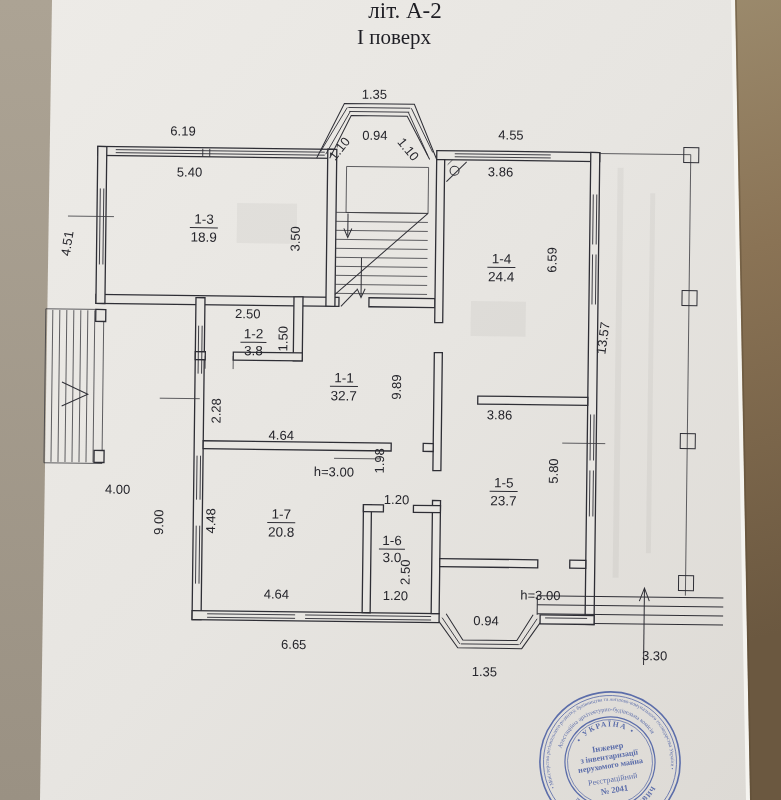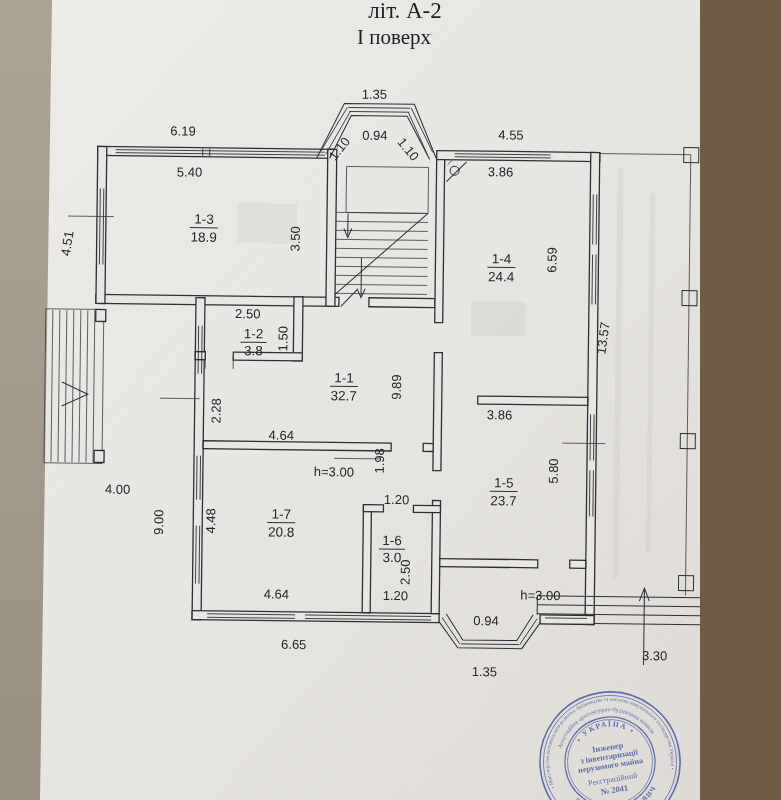--- a/index.html
+++ b/index.html
@@ -1,16 +1,16 @@
 <!DOCTYPE html>
 <html><head>
 <meta charset="utf-8">
 <style>
   html,body{margin:0;padding:0;background:#6f5c42;}
-  .stage{position:relative;width:700px;height:800px;overflow:hidden;}
+  .stage{position:relative;width:781px;height:800px;overflow:hidden;}
   svg{display:block;}
   .w{fill:#e8e6e2;stroke:#2e2e35;stroke-width:1.3;}
   .ln{stroke:#2e2e35;stroke-width:1;fill:none;}
   .thin{stroke:#3a3a40;stroke-width:.8;fill:none;}
   .wn{stroke:#2e2e35;stroke-width:.9;fill:none;}
   .dim{font-family:"Liberation Sans",sans-serif;font-size:13px;fill:#26262c;}
   .roomid{font-family:"Liberation Sans",sans-serif;font-size:13.5px;fill:#26262c;}
   .title{font-family:"Liberation Serif",serif;fill:#1e1e24;}
   .stamp-t{font-family:"Liberation Serif",serif;fill:#3f55a0;}
   text{text-anchor:middle;}

